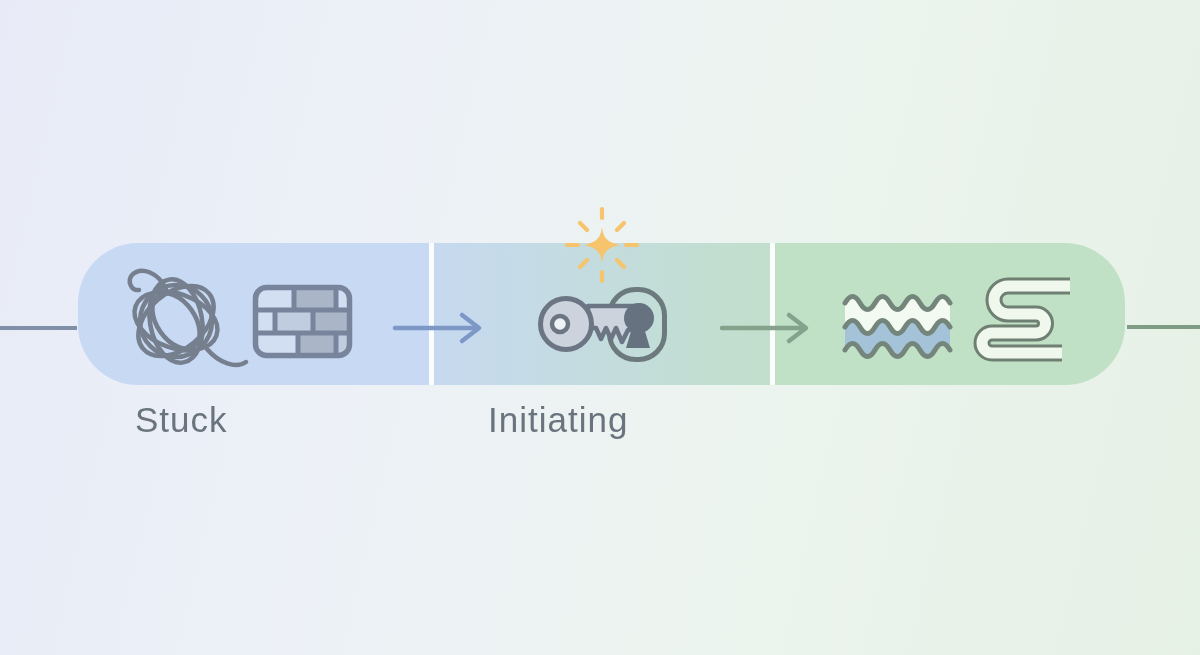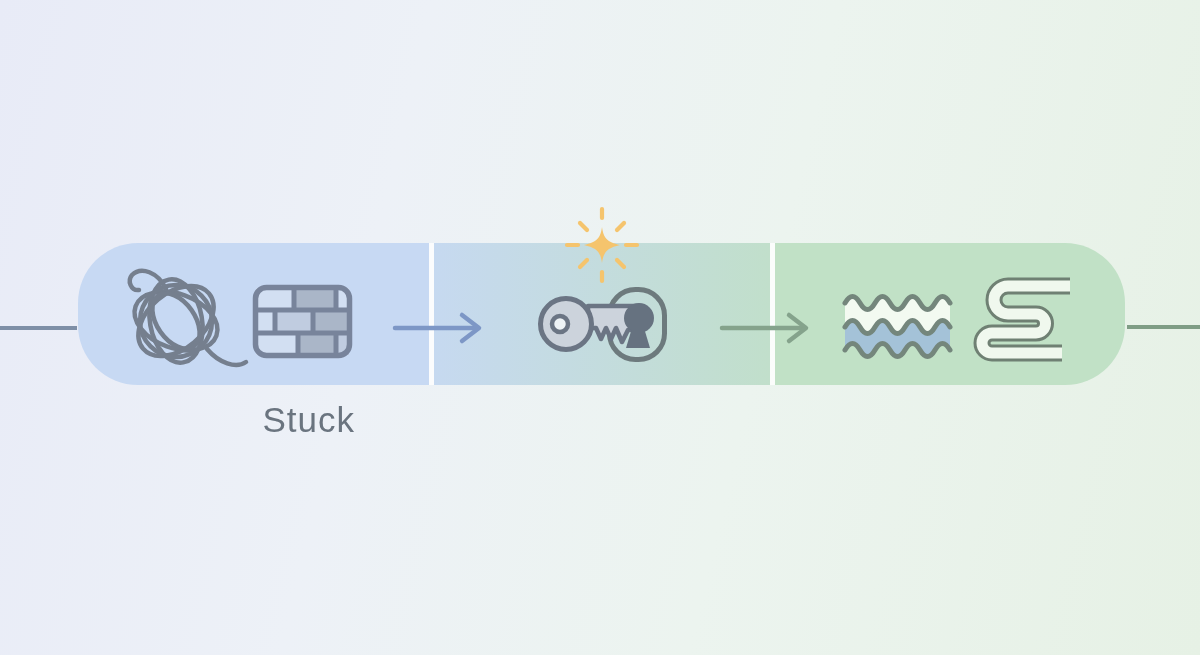--- a/index.html
+++ b/index.html
@@ -29,21 +29,21 @@
   .seg-stuck{left:0;width:351px;background:#c7d9f3;}
   .seg-sep1{left:351px;width:5px;background:rgba(255,255,255,0.78);}
   .seg-initiating{left:356px;width:336px;background:linear-gradient(to right,#c6d9f0,#c1dfcb);}
   .seg-sep2{left:692px;width:5px;background:rgba(255,255,255,0.78);}
   .seg-flow{left:697px;width:350px;background:#c1e1c6;}
   
   .overlay{position:absolute;left:0;top:0;pointer-events:none;}
   
   .stage-label{
     position:absolute;top:398px;width:220px;height:44px;
-    text-align:right;font-size:35px;line-height:44px;
+    text-align:left;font-size:35px;line-height:44px;
     color:#6a747f;letter-spacing:1px;font-weight:400;
   }
   .label-stuck{left:135px;}
   .label-initiating{left:488px;}
   .label-flow{left:846px;}
 </style>
 </head>
 <body>
 
 <div class="canvas">
@@ -148,13 +148,14 @@
 
     <g fill="none">
       <path d="M1070,286 L1008,286 A14,14 0 0 0 1008,314 L1036,314 A9.5,9.5 0 0 1 1036,333
                L992,333 A10,10 0 0 0 992,353 L1062,353" stroke="#6f8073" stroke-width="17"></path>
       <path d="M1070,286 L1008,286 A14,14 0 0 0 1008,314 L1036,314 A9.5,9.5 0 0 1 1036,333
                L992,333 A10,10 0 0 0 992,353 L1062,353" stroke="#f0f8ee" stroke-width="11"></path>
     </g>
   </svg>
 
   <div class="stage-label label-stuck">Stuck</div>
+  <div class="stage-label label-initiating">Initiating</div>
 </div>
 
 </body></html>

